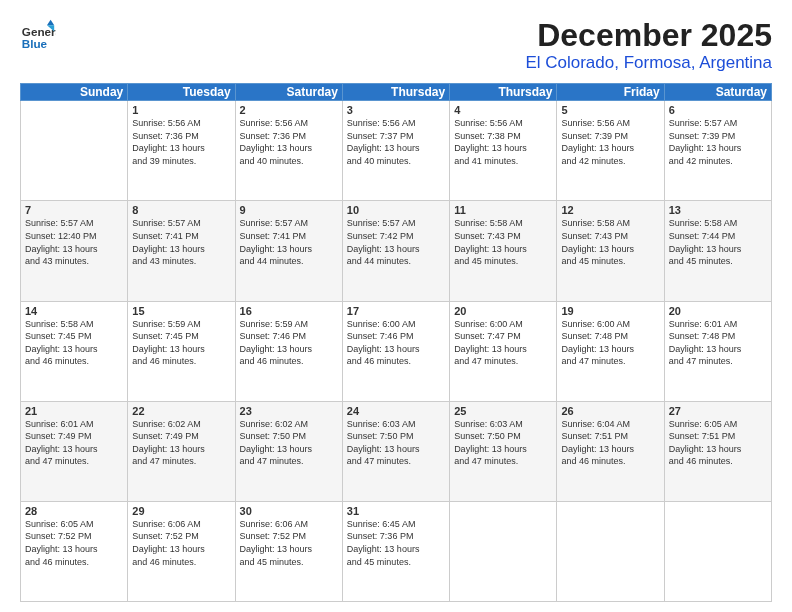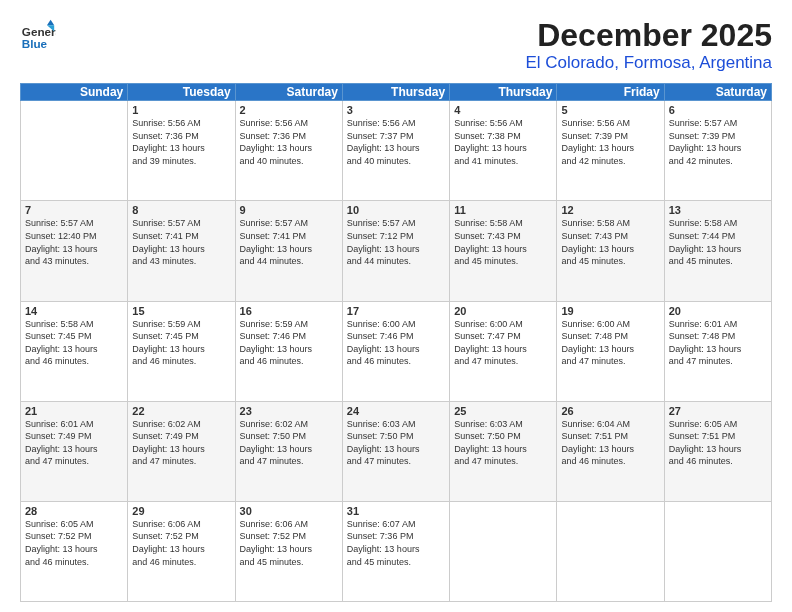--- a/index.html
+++ b/index.html
@@ -200,21 +200,21 @@
               <div>Sunrise: 5:57 AM</div>
               <div>Sunset: 7:41 PM</div>
               <div>Daylight: 13 hours</div>
               <div>and 44 minutes.</div>
             </div>
           </td>
           <td>
             <div class="day-num">10</div>
             <div class="day-info">
               <div>Sunrise: 5:57 AM</div>
-              <div>Sunset: 7:12 PM</div>
+              <div>Sunset: 7:42 PM</div>
               <div>Daylight: 13 hours</div>
               <div>and 44 minutes.</div>
             </div>
           </td>
           <td>
             <div class="day-num">11</div>
             <div class="day-info">
               <div>Sunrise: 5:58 AM</div>
               <div>Sunset: 7:43 PM</div>
               <div>Daylight: 13 hours</div>
@@ -394,21 +394,21 @@
             <div class="day-info">
               <div>Sunrise: 6:06 AM</div>
               <div>Sunset: 7:52 PM</div>
               <div>Daylight: 13 hours</div>
               <div>and 45 minutes.</div>
             </div>
           </td>
           <td>
             <div class="day-num">31</div>
             <div class="day-info">
-              <div>Sunrise: 6:07 AM</div>
+              <div>Sunrise: 6:45 AM</div>
               <div>Sunset: 7:36 PM</div>
               <div>Daylight: 13 hours</div>
               <div>and 45 minutes.</div>
             </div>
           </td>
           <td class="empty"></td>
           <td class="empty"></td>
           <td class="empty"></td>
         </tr>
       </tbody>

